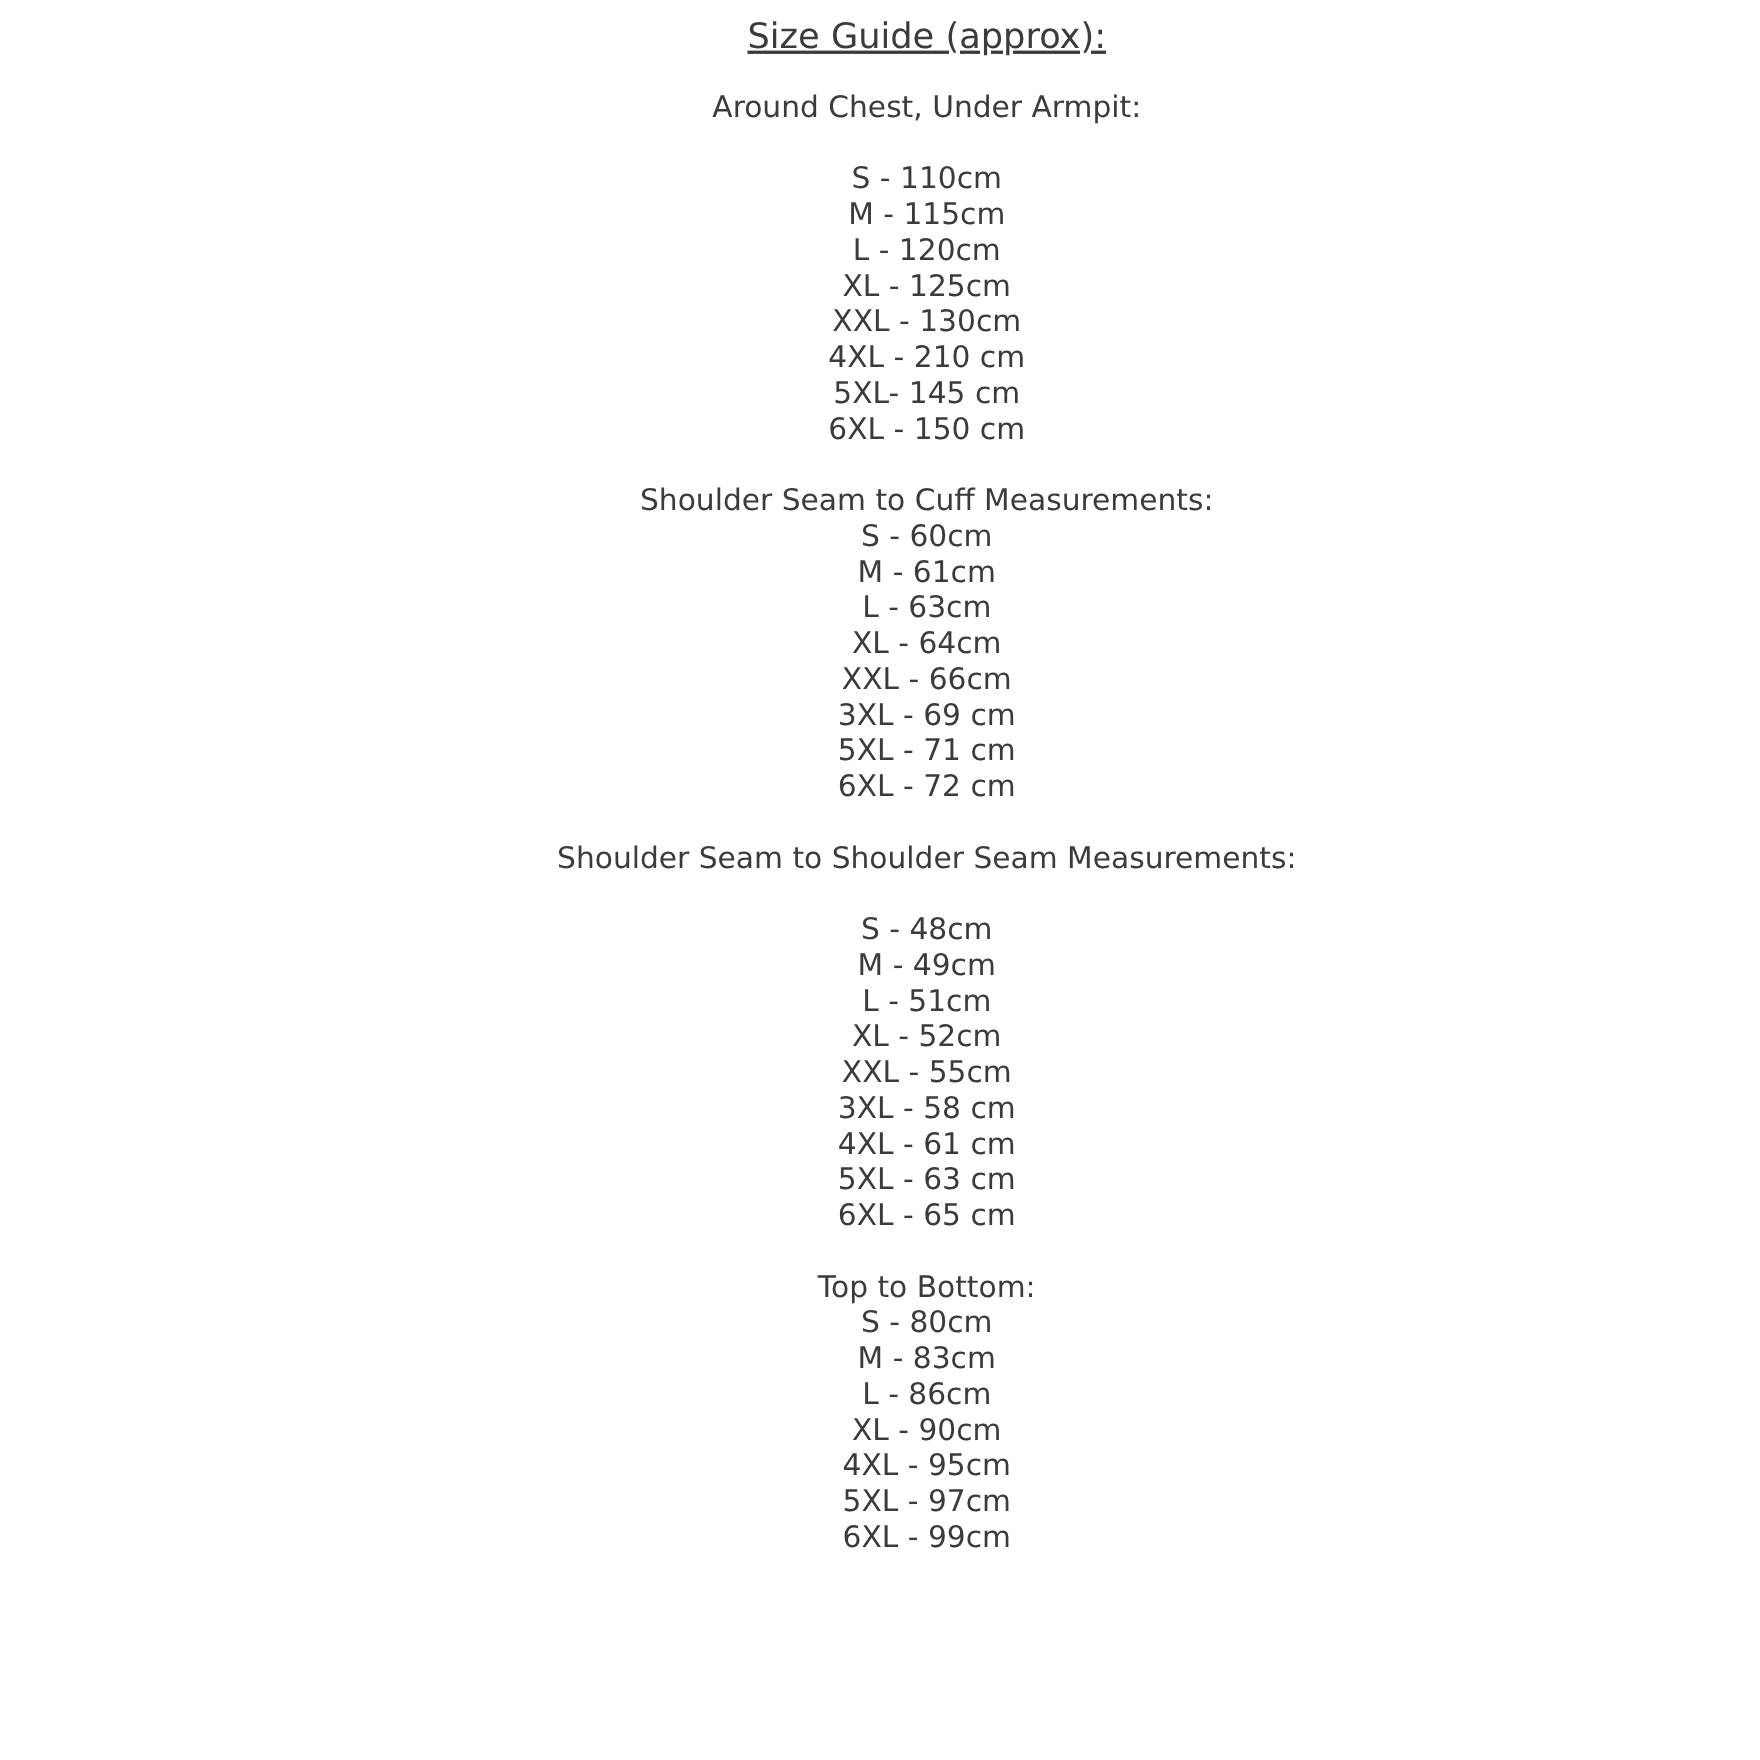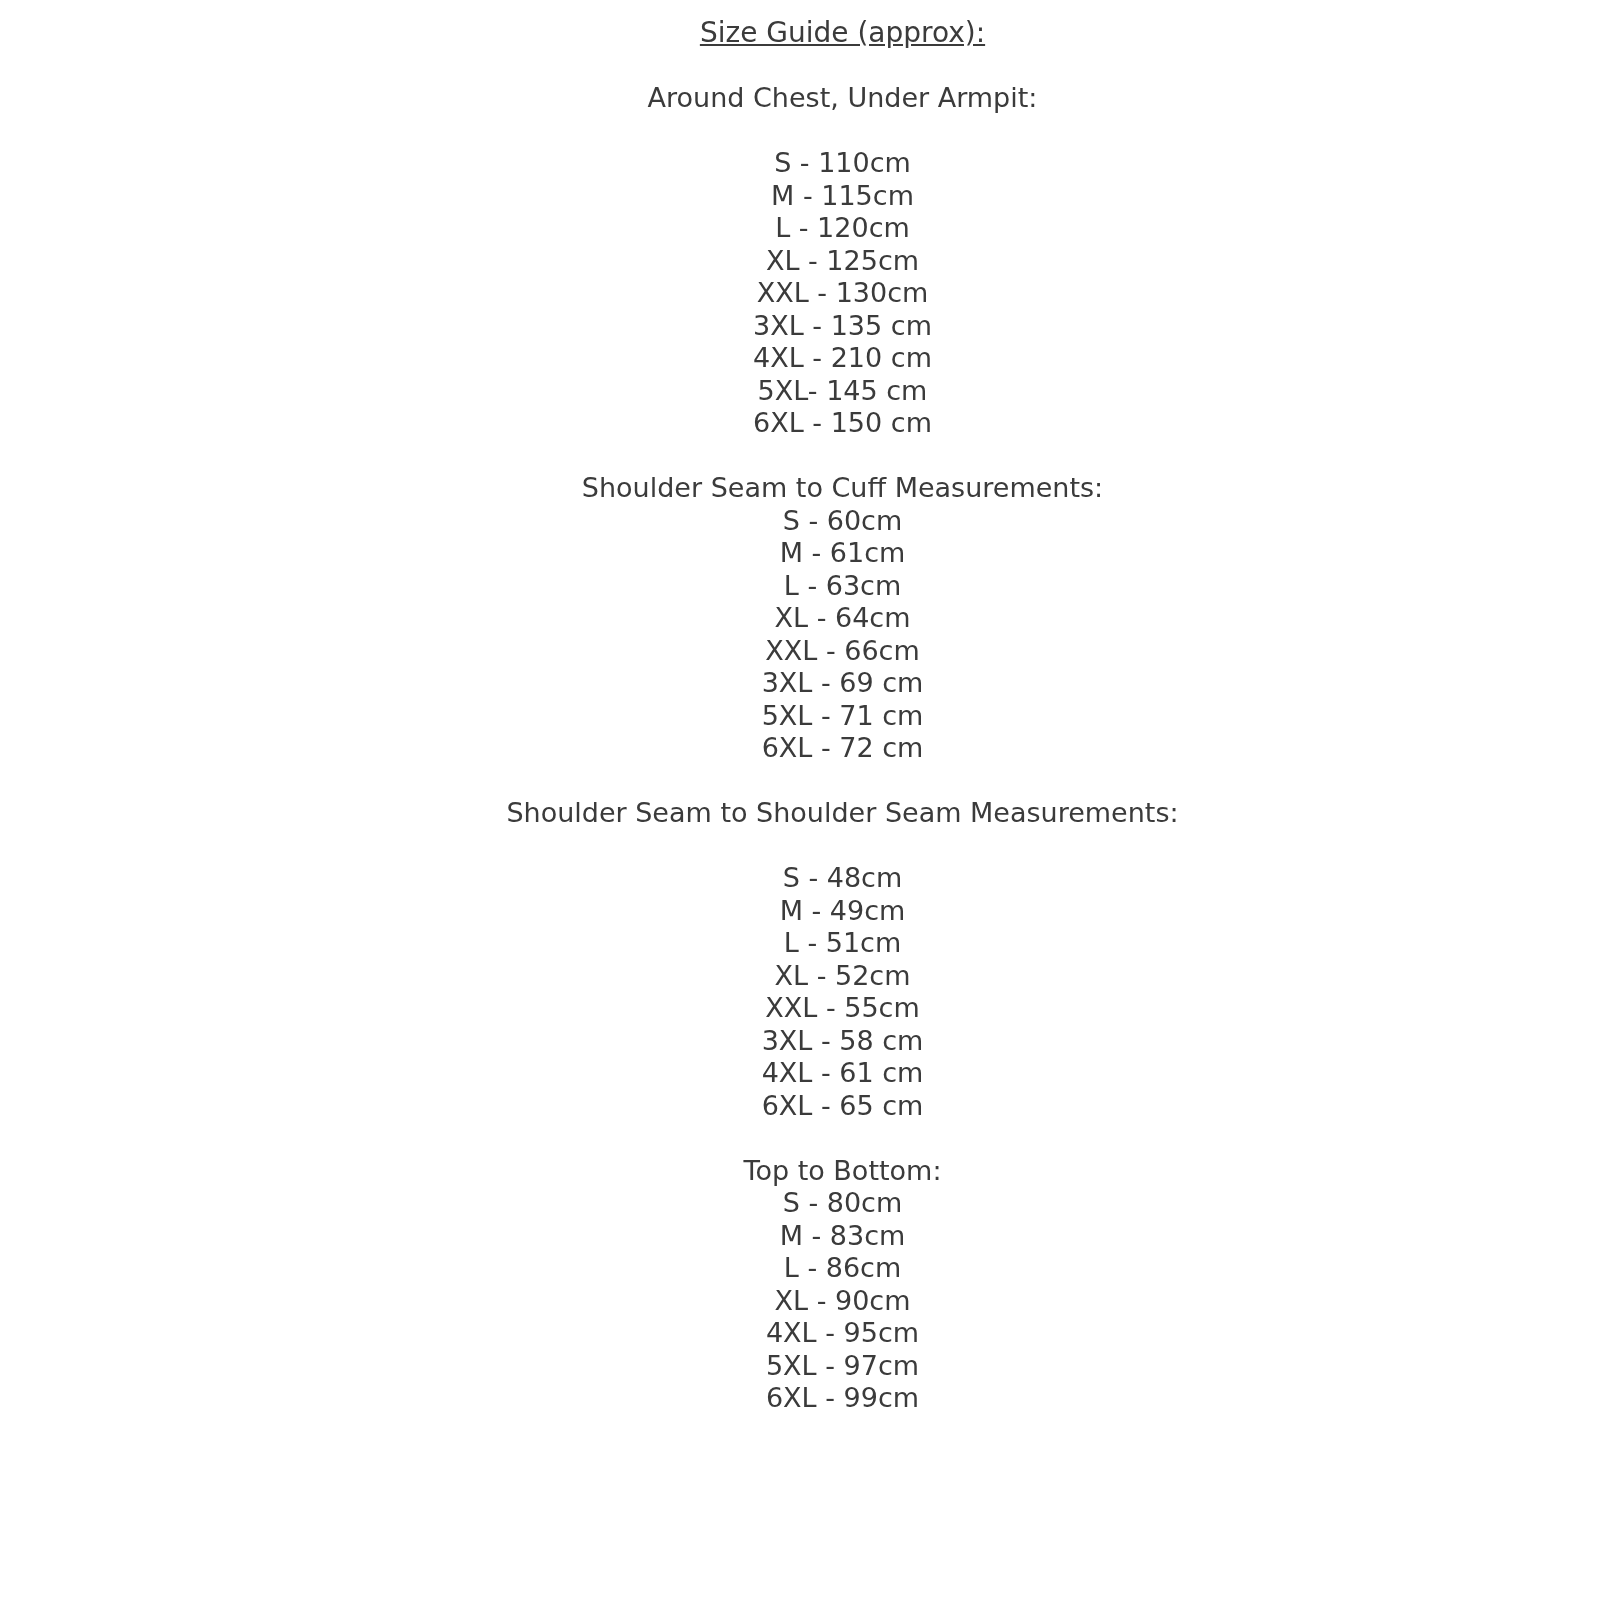--- a/index.html
+++ b/index.html
@@ -22,21 +22,21 @@
   .inner {
     width: 1515px;
     text-align: center;
     font-family: "DejaVu Sans", "Liberation Sans", sans-serif;
     font-size: 27px;
     line-height: 32.5px;
     color: #3b3b3b;
   }
   .title {
     margin: 0;
-    font-size: 28px;
+    font-size: 32px;
     font-weight: 400;
     text-decoration: underline;
     line-height: 32.5px;
   }
   .line {
     white-space: pre;
   }
   .heading {
     
   }
@@ -52,21 +52,20 @@
     <h1 class="title">Size Guide (approx):</h1>
     <div class="spacer"></div>
     <div>
         <div class="line heading">Around Chest, Under Armpit:</div>
         <div class="spacer"></div>
         <div class="line">S - 110cm</div>
         <div class="line">M - 115cm</div>
         <div class="line">L - 120cm</div>
         <div class="line">XL - 125cm</div>
         <div class="line">XXL - 130cm</div>
-        <div class="line">3XL - 135 cm</div>
         <div class="line">4XL - 210 cm</div>
         <div class="line">5XL- 145 cm</div>
         <div class="line">6XL - 150 cm</div>
         <div class="spacer"></div>
         <div class="line heading">Shoulder Seam to Cuff Measurements:</div>
         <div class="line">S - 60cm</div>
         <div class="line">M - 61cm</div>
         <div class="line">L - 63cm</div>
         <div class="line">XL - 64cm</div>
         <div class="line">XXL - 66cm</div>
@@ -76,20 +75,21 @@
         <div class="spacer"></div>
         <div class="line heading">Shoulder Seam to Shoulder Seam Measurements:</div>
         <div class="spacer"></div>
         <div class="line">S - 48cm</div>
         <div class="line">M - 49cm</div>
         <div class="line">L - 51cm</div>
         <div class="line">XL - 52cm</div>
         <div class="line">XXL - 55cm</div>
         <div class="line">3XL - 58 cm</div>
         <div class="line">4XL - 61 cm</div>
+        <div class="line">5XL - 63 cm</div>
         <div class="line">6XL - 65 cm</div>
         <div class="spacer"></div>
         <div class="line heading">Top to Bottom:</div>
         <div class="line">S - 80cm</div>
         <div class="line">M - 83cm</div>
         <div class="line">L - 86cm</div>
         <div class="line">XL - 90cm</div>
         <div class="line">4XL - 95cm</div>
         <div class="line">5XL - 97cm</div>
         <div class="line">6XL - 99cm</div>

